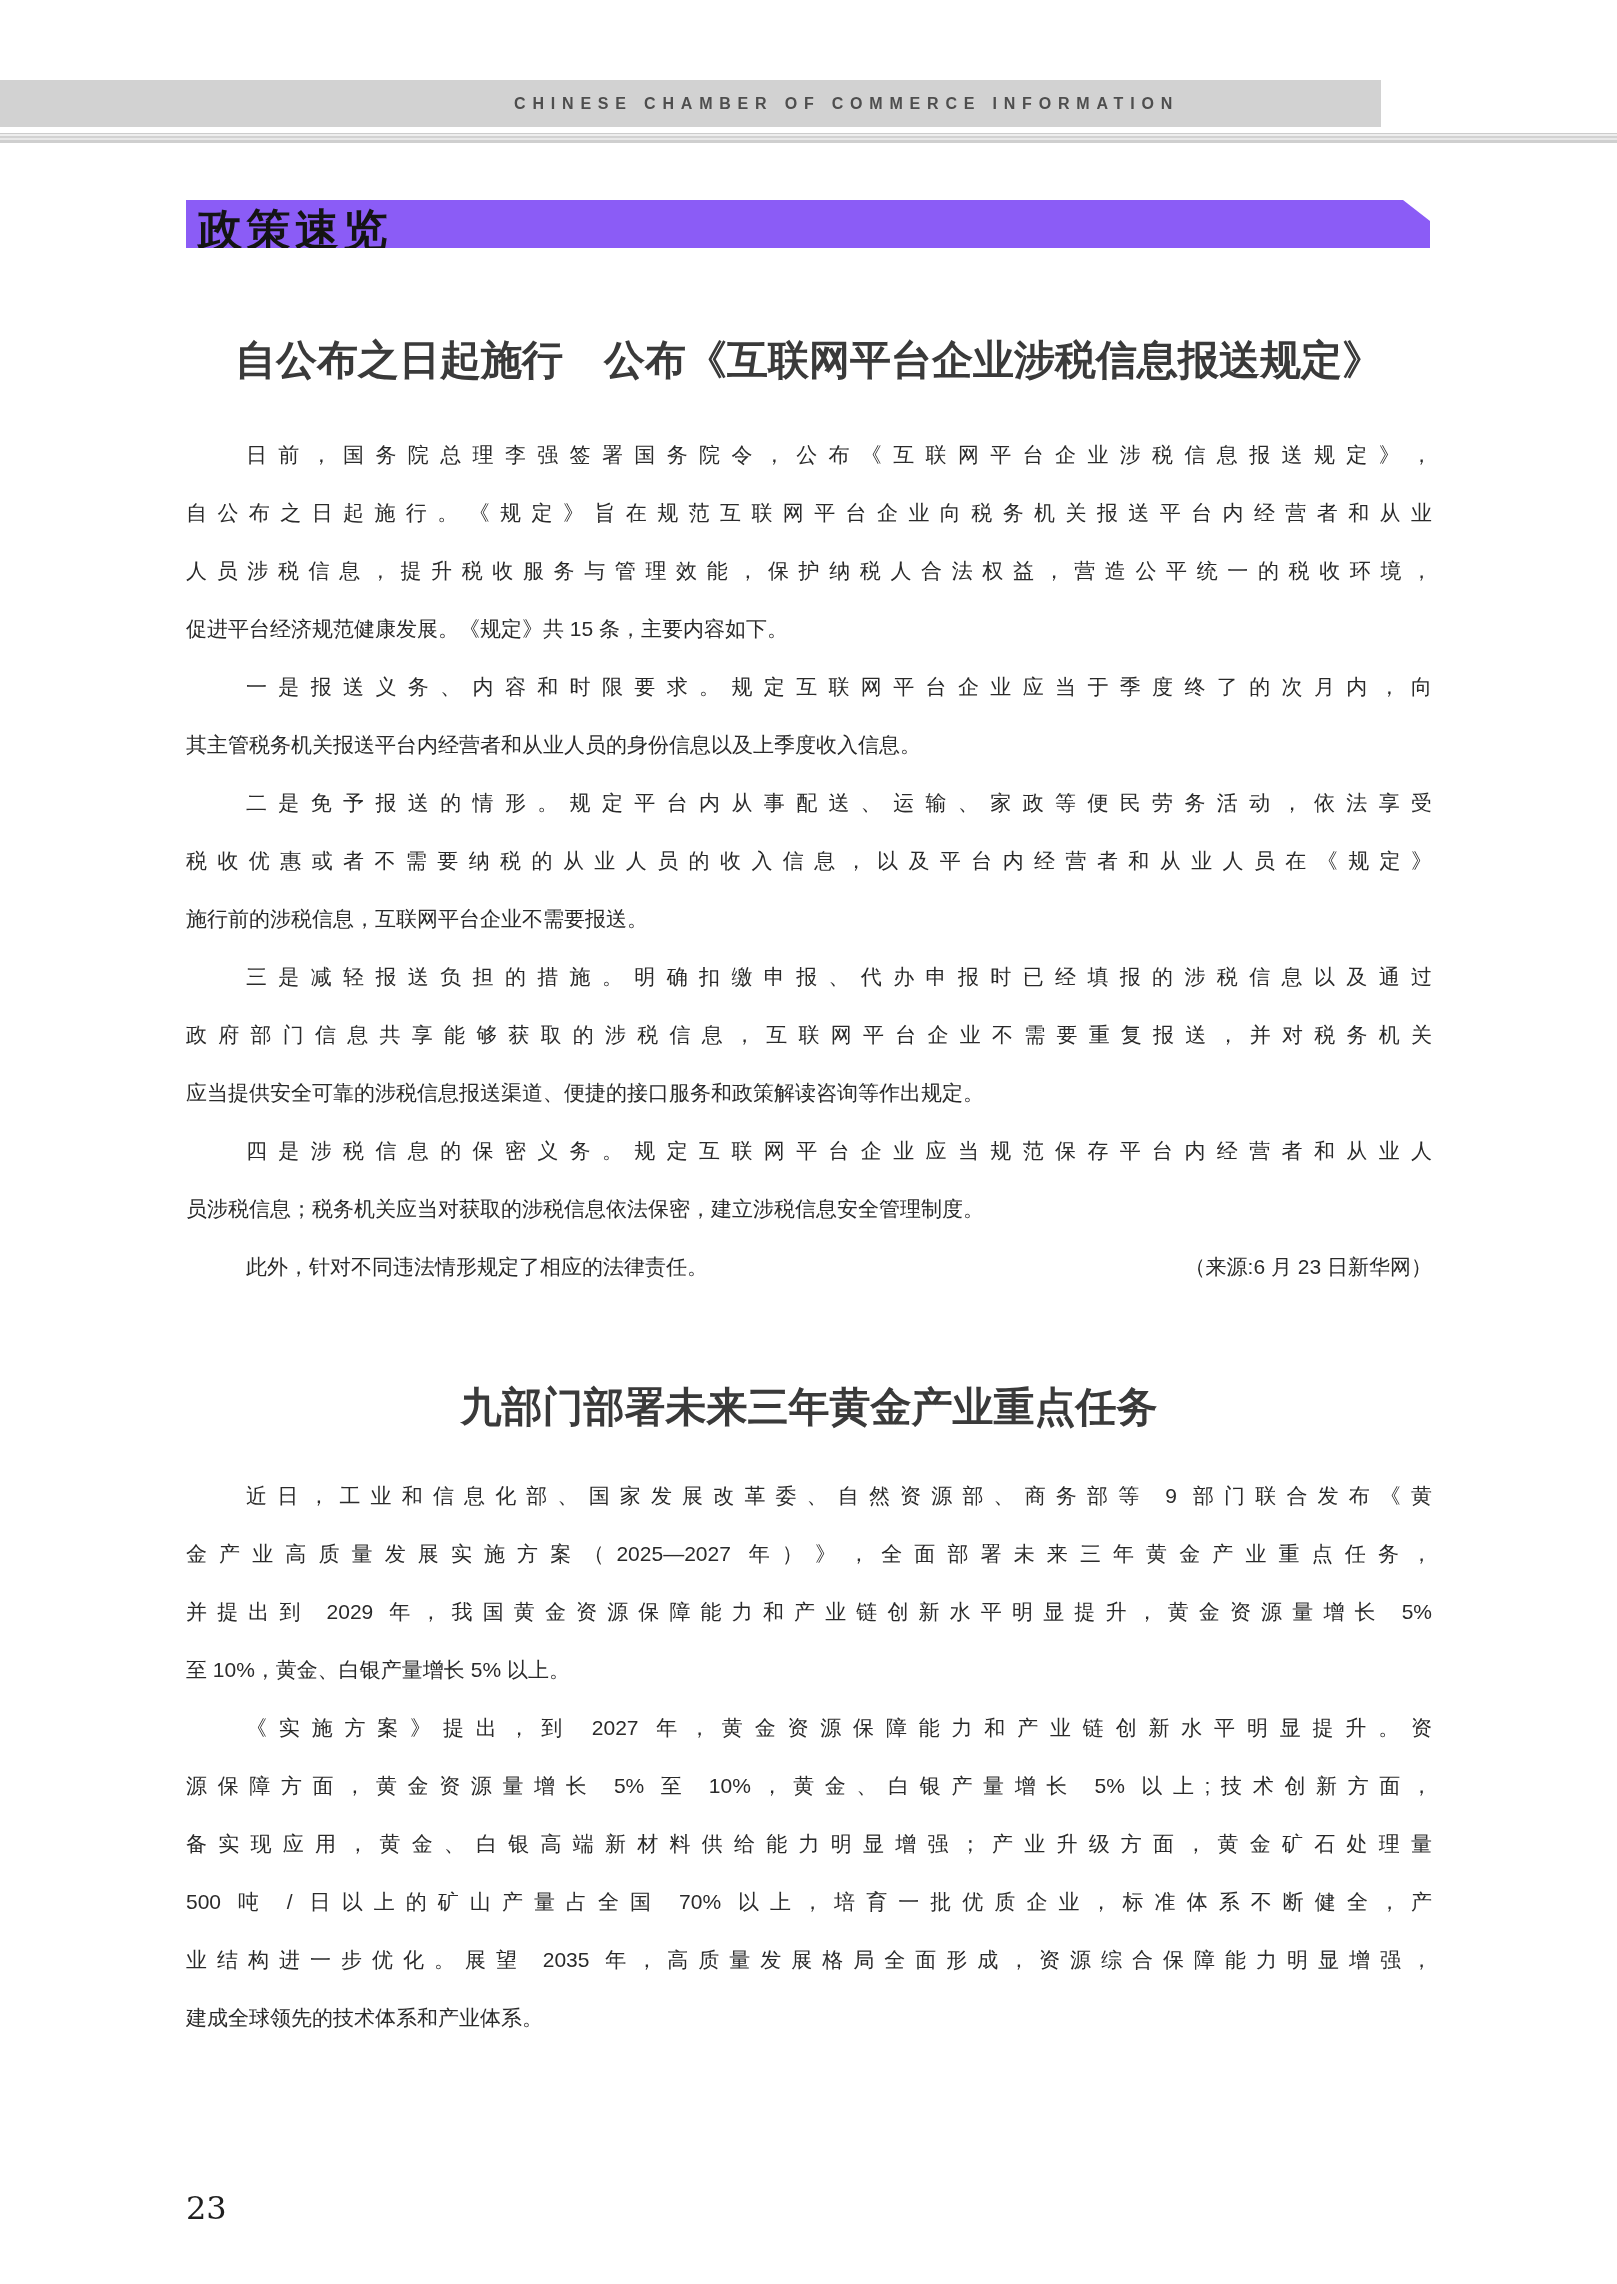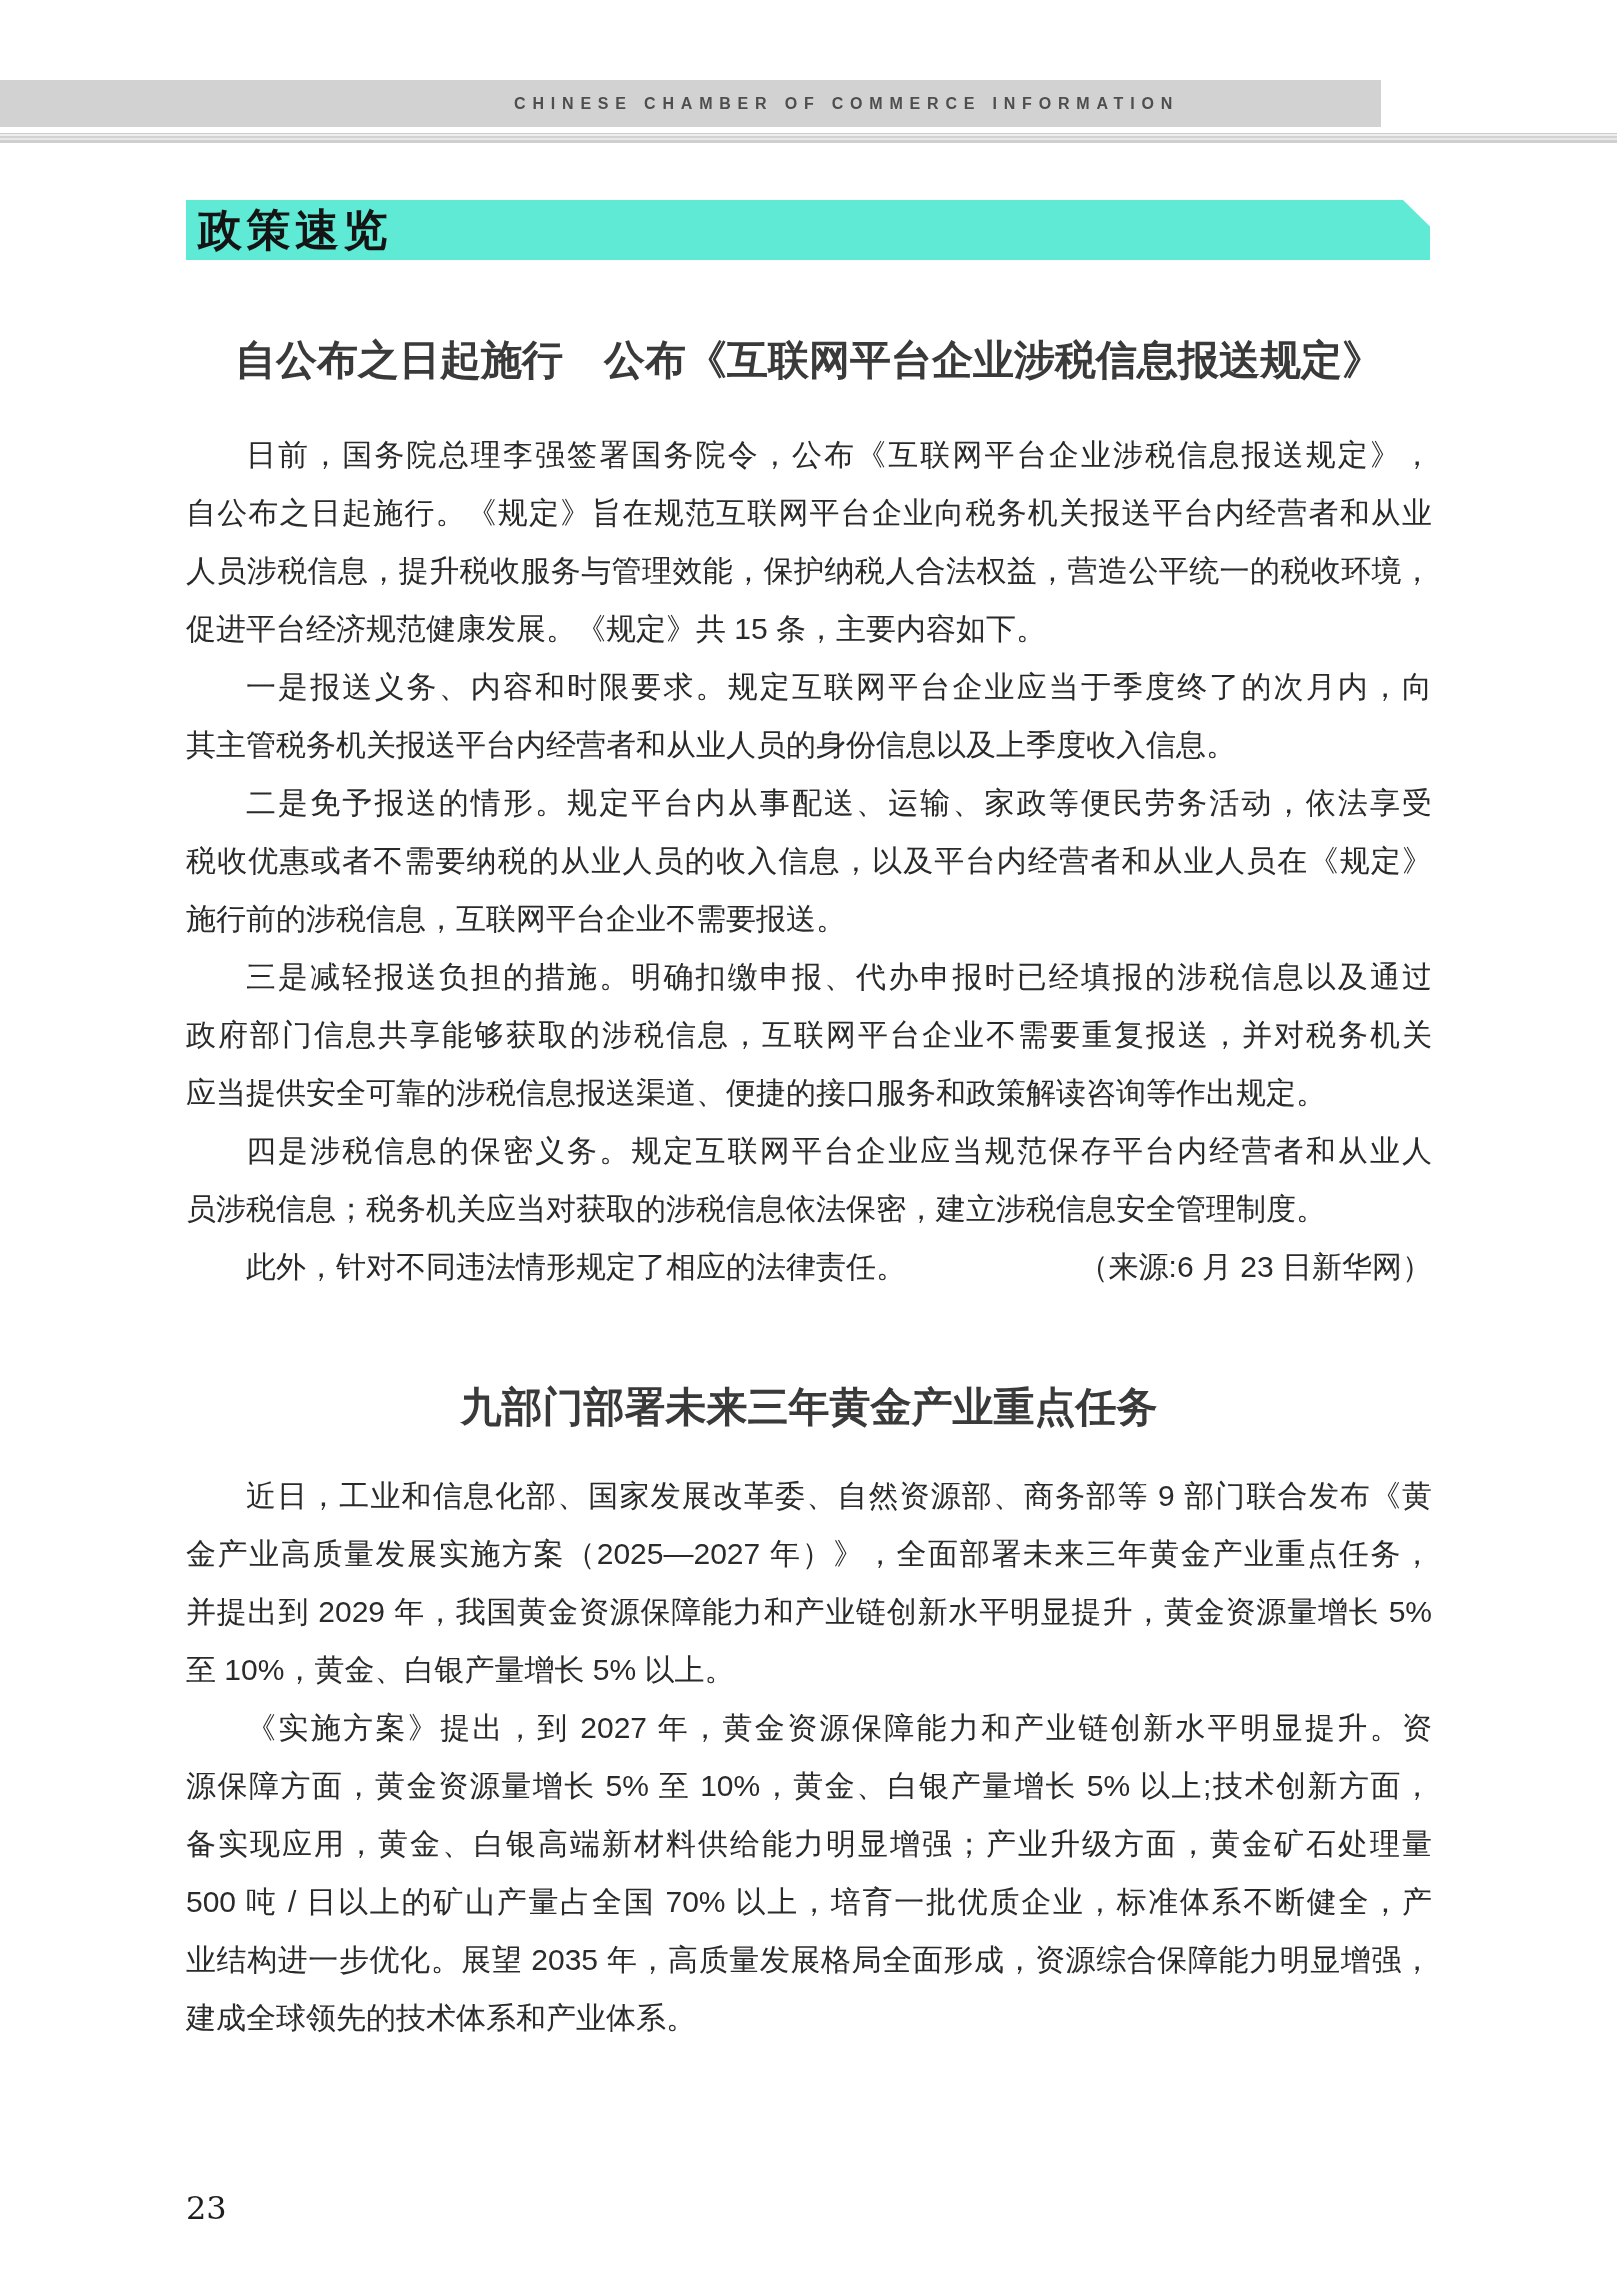--- a/index.html
+++ b/index.html
@@ -21,43 +21,43 @@
     white-space:nowrap;
   }
   .header-divider {
     position:absolute; top:133px; left:0; width:1617px; height:9.8px;
     background:linear-gradient(to bottom,
       #cccccc 0 1.5px, #eeeeee 1.5px 3px, #d2d2d2 3px 5.3px, #e8e8e8 5.3px 6.8px, #cfcfcf 6.8px 9.8px);
   }
 
   
   .section-banner {
-    position:absolute; top:200px; left:186px; width:1244px; height:60px;
-    background:#5eead4;
+    position:absolute; top:200px; left:186px; width:1244px; height:48px;
+    background:#8b5cf6;
     clip-path:polygon(0 0, calc(100% - 27px) 0, 100% 44%, 100% 100%, 0 100%);
   }
   .section-banner-title {
     font-family:"DejaVu Serif", "Liberation Serif", serif;
     font-weight:bold; font-size:44px; letter-spacing:4.5px; color:#141414;
     line-height:60px; padding-left:12px; white-space:nowrap;
   }
 
   
   .article-title {
     position:absolute; left:186px; width:1246px;
     text-align:center; white-space:nowrap;
     font-weight:bold; font-size:41px; line-height:47px; color:#3a3a3a;
   }
   .article-title.t1 { top:337px; }
   .article-title.t2 { top:1384px; }
 
   
   .article {
     position:absolute; left:186px; width:1246px;
-    font-size:30px; color:#2a2a2a;
+    font-size:21px; color:#2a2a2a;
   }
   .article.a1 { top:426px; }
   .article.a2 { top:1467px; }
   .line {
     height:58px; line-height:58px; overflow:hidden;
     text-align:justify; text-align-last:justify;
   }
   .line.end { text-align:left; text-align-last:left; }
   .line.indent { text-indent:60px; }
   .closing-row {

